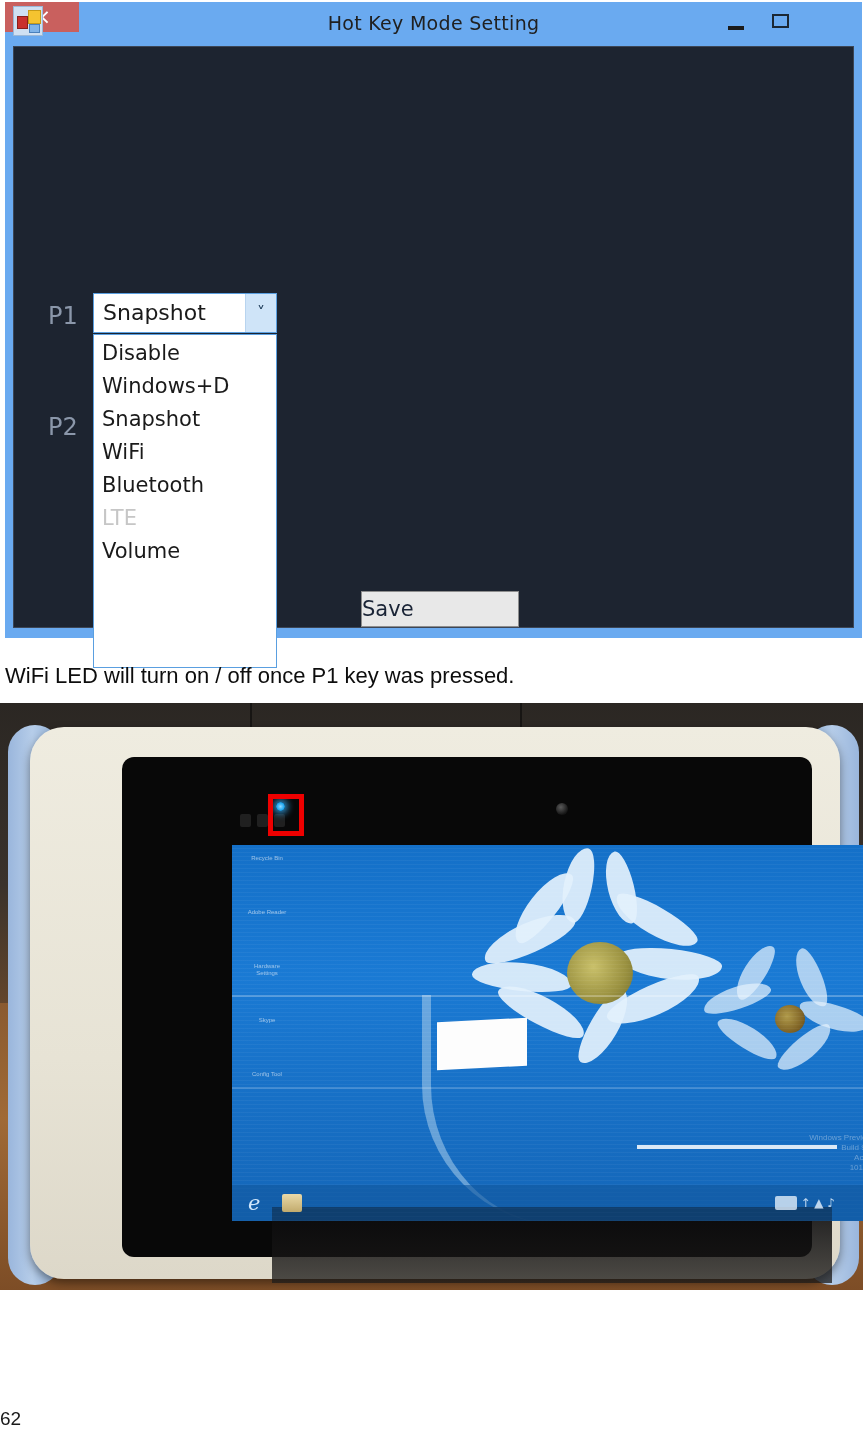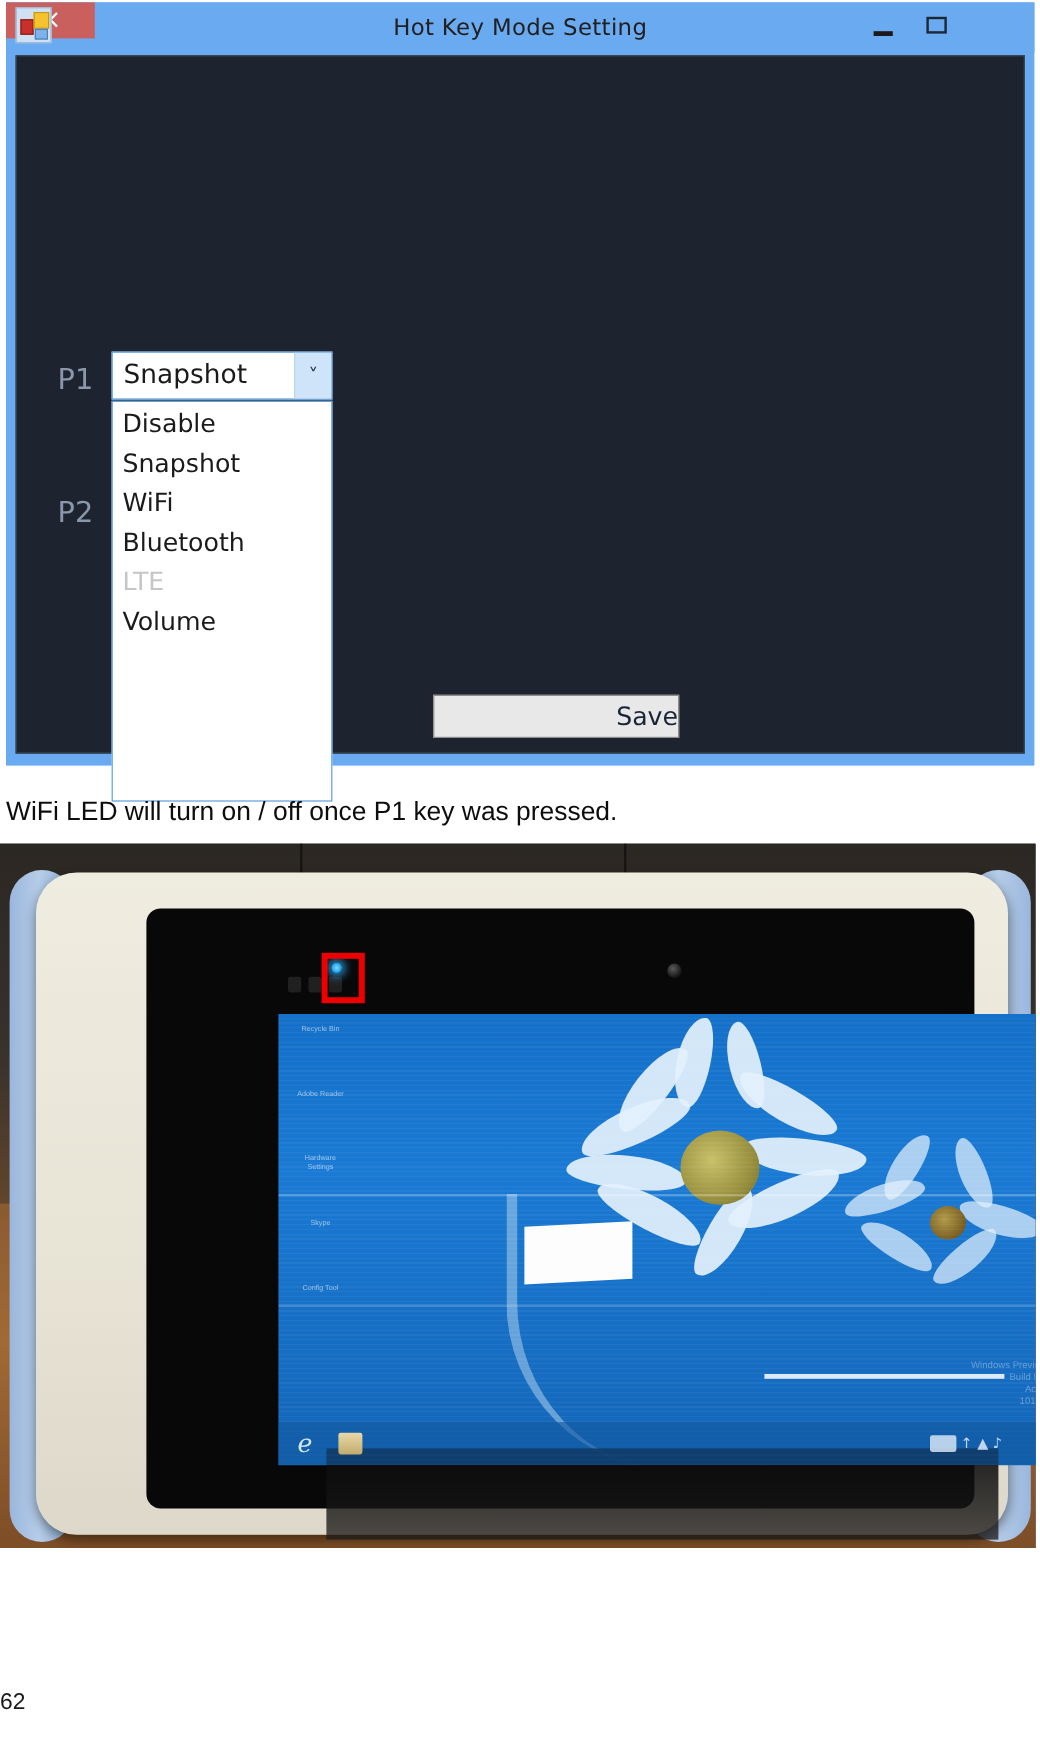--- a/index.html
+++ b/index.html
@@ -194,29 +194,29 @@
     white-space: nowrap;
   }
   .combo-option.disabled {
     color: #c6c6c6;
   }
 
   
   #save-button {
     position: absolute;
     left: 347px;
-    top: 532px;
-    width: 205px;
+    top: 544px;
+    width: 158px;
     height: 36px;
     background: #e8e8e8;
     border: 1px solid #8d8d8d;
     box-sizing: border-box;
     font-size: 21px;
     line-height: 34px;
-    text-align: right;
+    text-align: left;
     color: #1a2436;
     font-family: "DejaVu Sans", sans-serif;
     cursor: default;
   }
 
   
   #caption-text {
     position: absolute;
     left: 5px;
     top: 663px;
@@ -554,20 +554,21 @@
     <div class="key-label" id="label-p1">P1</div>
     <div class="key-label" id="label-p2">P2</div>
 
     <div id="combo-p1">
       <span id="combo-p1-value">Snapshot</span>
       <span id="combo-p1-arrow">˅</span>
     </div>
 
     <div id="combo-p1-list">
         <div class="combo-option">Disable</div>
+        <div class="combo-option">Windows+D</div>
         <div class="combo-option">Snapshot</div>
         <div class="combo-option">WiFi</div>
         <div class="combo-option">Bluetooth</div>
         <div class="combo-option disabled">LTE</div>
         <div class="combo-option">Volume</div>
       </div>
 
     <div id="save-button">Save</div>
   </div>
 </div>

